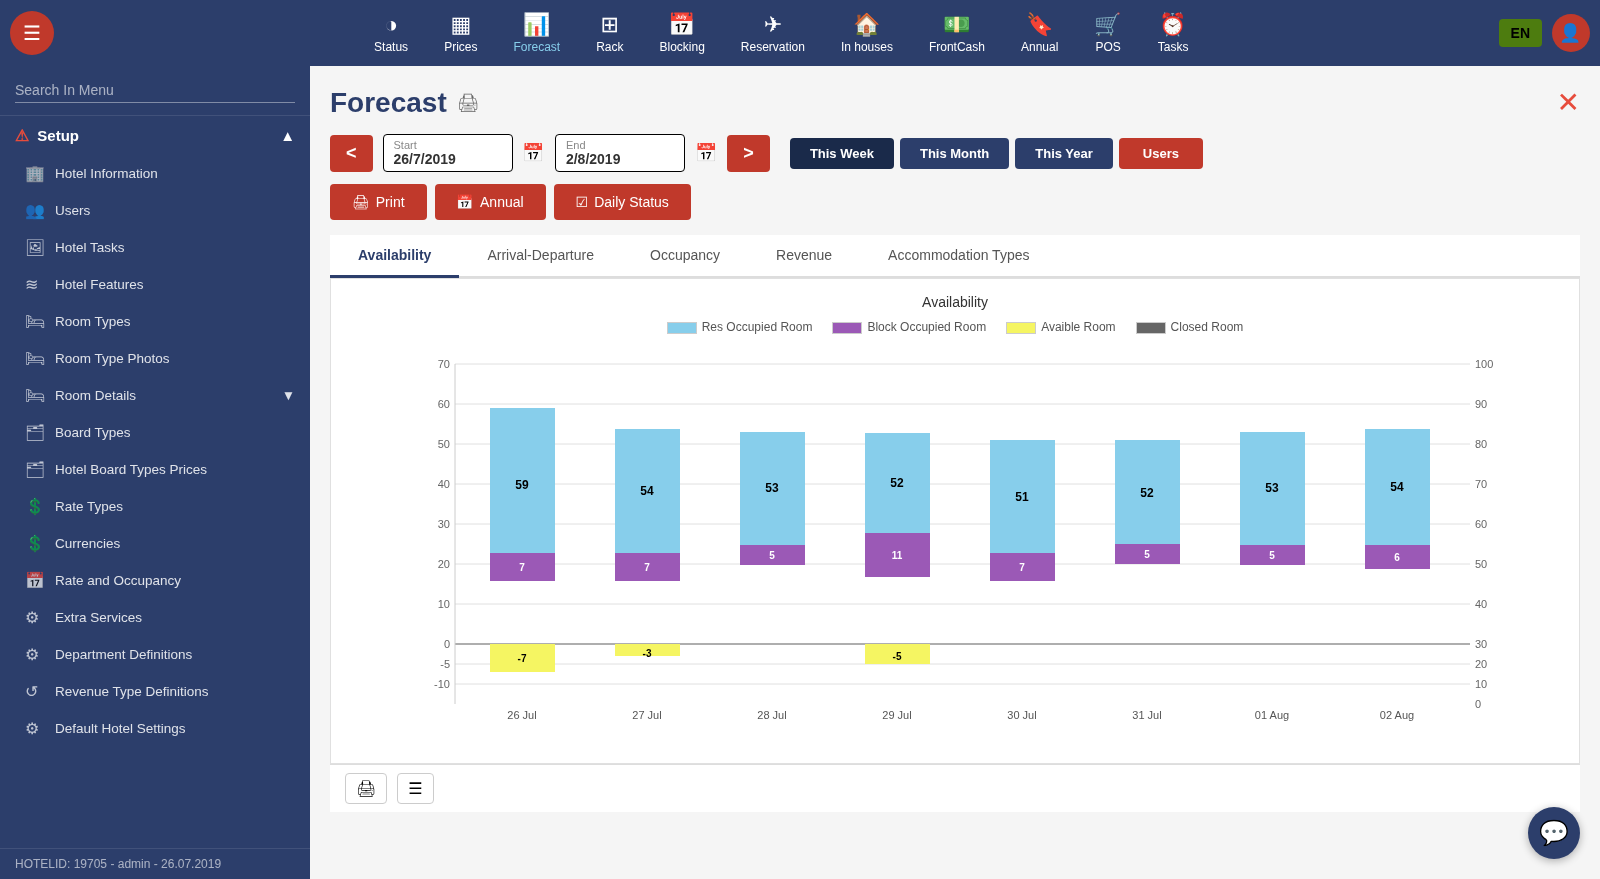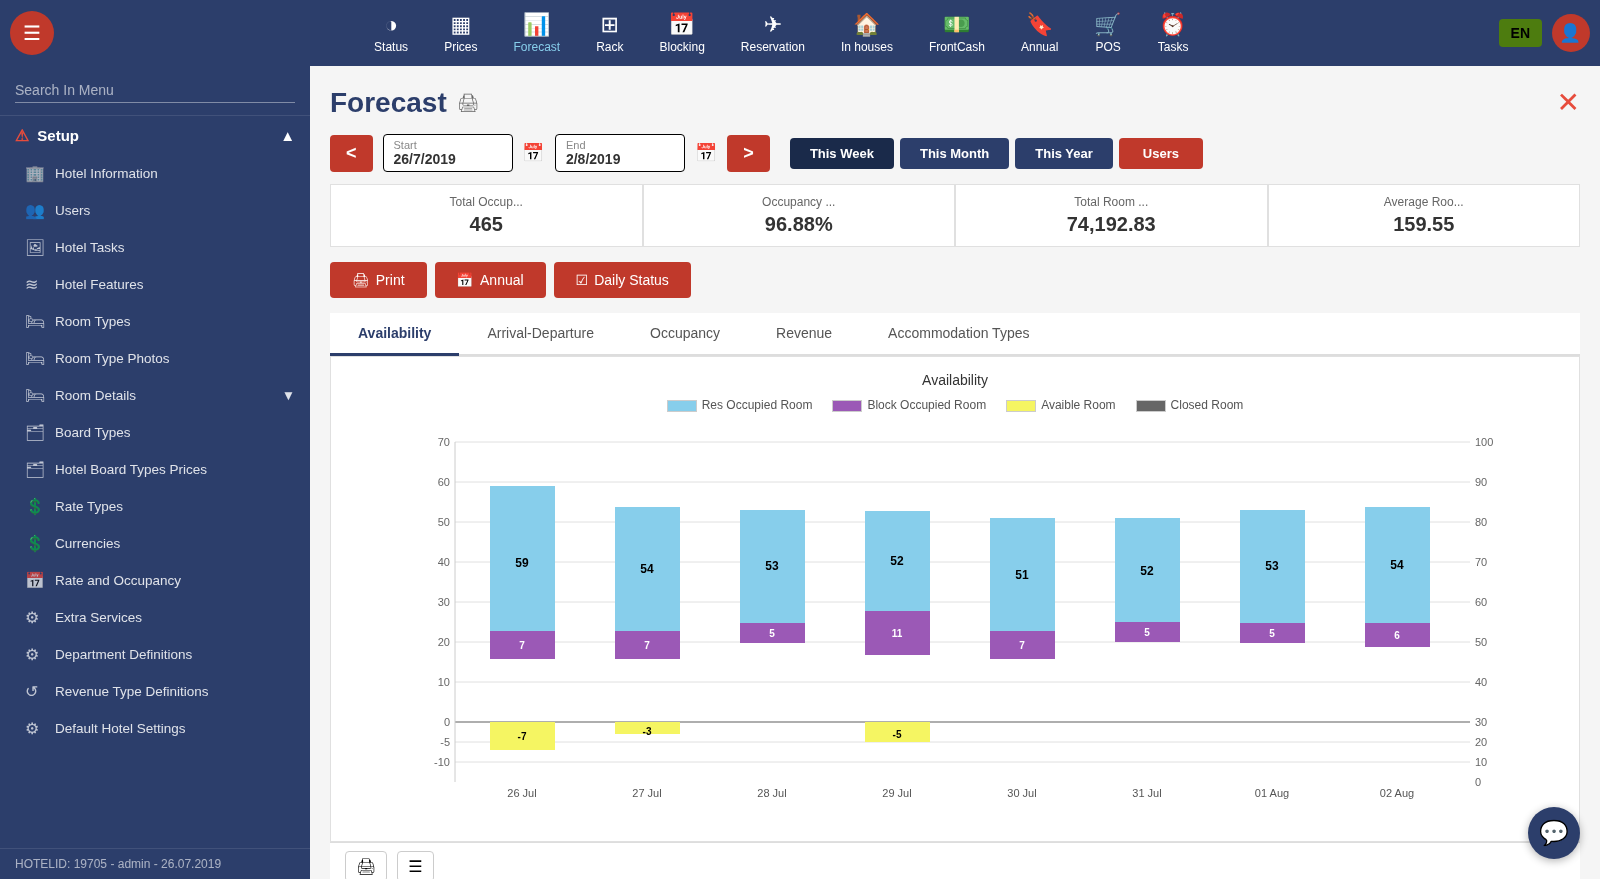--- a/index.html
+++ b/index.html
@@ -521,38 +521,20 @@
       <button class="nav-arrow-btn">&gt;</button>
 
       <div class="period-btns">
         <button class="period-btn active">This Week</button>
         <button class="period-btn">This Month</button>
         <button class="period-btn">This Year</button>
         <button class="report-btn">Users</button>
       </div>
     </div>
 
-    <div class="stats-row">
-      <div class="stat-card">
-        <div class="stat-label">Total Occup...</div>
-        <div class="stat-value">465</div>
-      </div>
-      <div class="stat-card">
-        <div class="stat-label">Occupancy ...</div>
-        <div class="stat-value">96.88%</div>
-      </div>
-      <div class="stat-card">
-        <div class="stat-label">Total Room ...</div>
-        <div class="stat-value">74,192.83</div>
-      </div>
-      <div class="stat-card">
-        <div class="stat-label">Average Roo...</div>
-        <div class="stat-value">159.55</div>
-      </div>
-    </div>
 
     <div class="action-btns-row">
       <button class="action-btn">
         <span>🖨</span>
         <span>Print</span>
       </button>
       <button class="action-btn">
         <span>📅</span>
         <span>Annual</span>
       </button>

